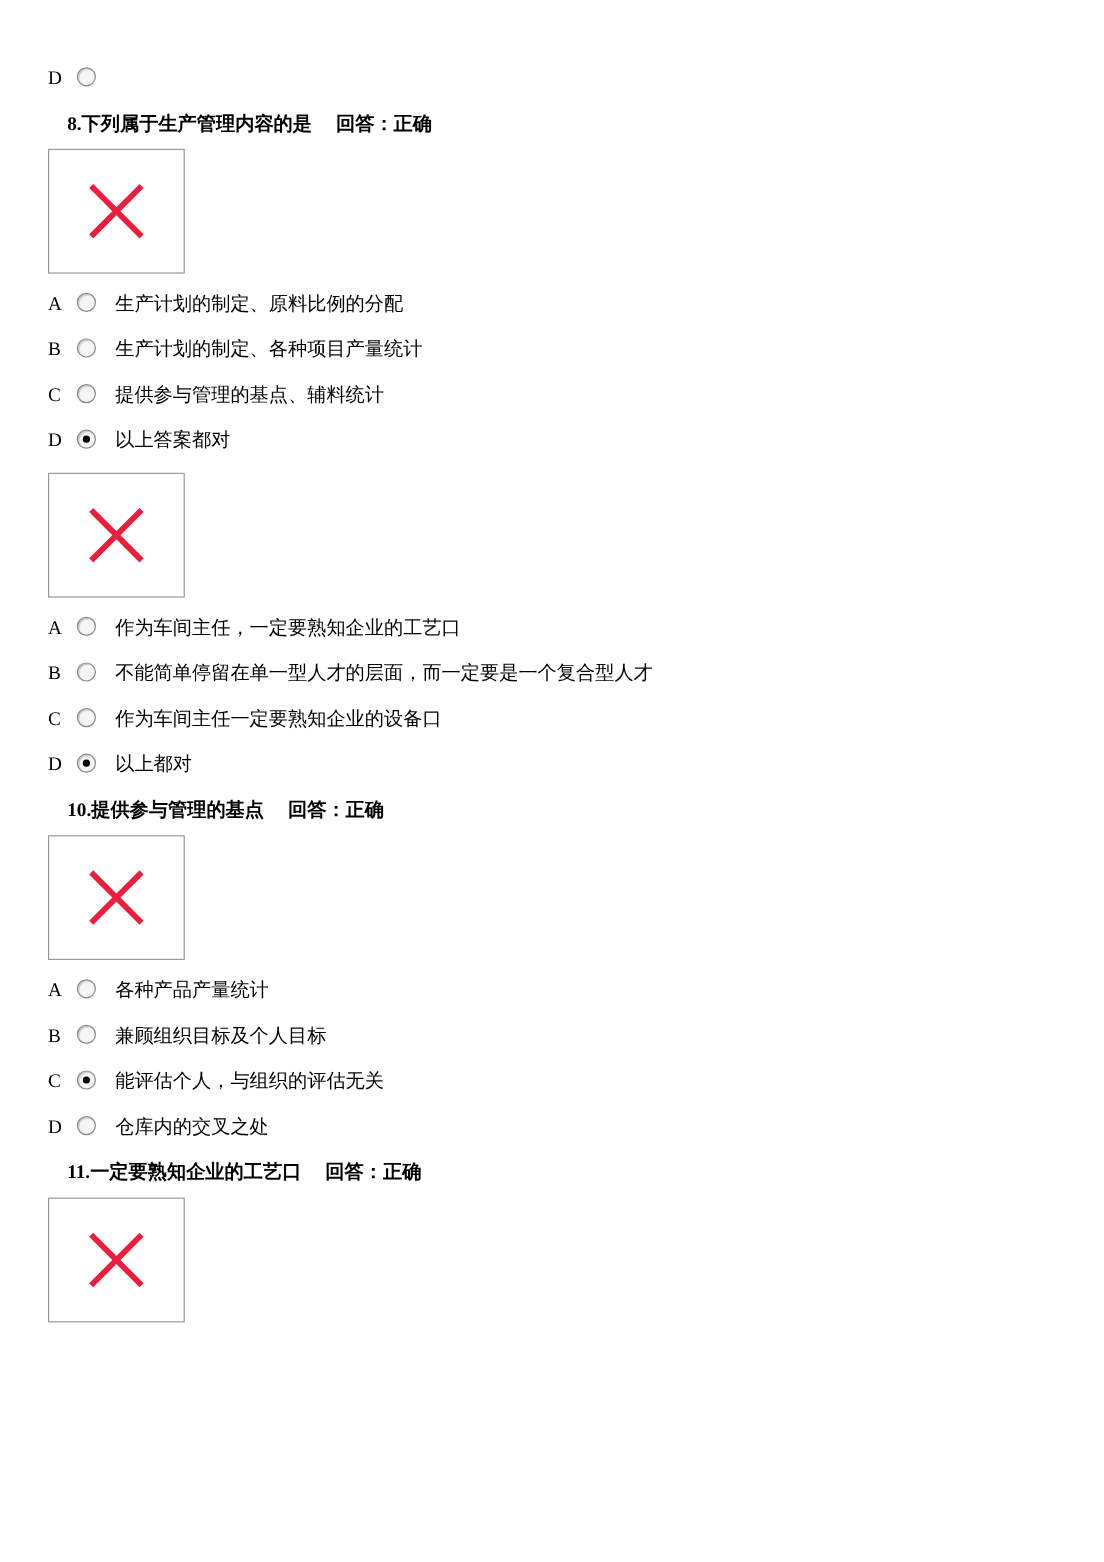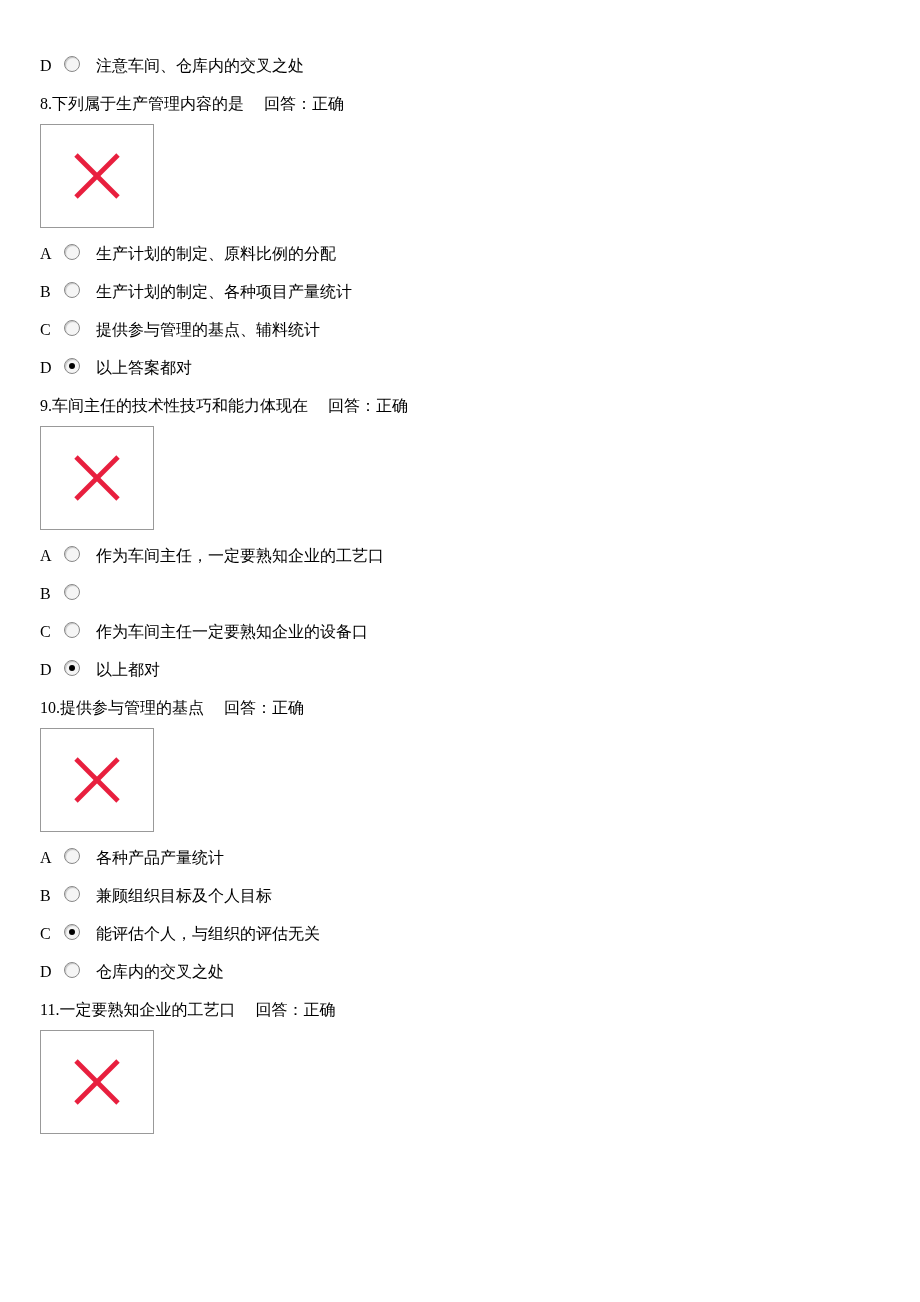--- a/index.html
+++ b/index.html
@@ -39,22 +39,23 @@
   .radio-dot {
     width: 6px;
     height: 6px;
     border-radius: 50%;
     background: #000;
   }
   .option-text {
     font-size: 16px;
   }
   .question-line {
-    margin: 4px 0;
+    margin: 4px 16px;
     font-size: 16px;
+    font-weight: bold;
   }
   .result-label {
     margin-left: 20px;
   }
   .image-box {
     border: 1px solid #999;
     width: 112px;
     height: 102px;
     display: flex;
     align-items: center;
@@ -72,21 +73,20 @@
     stroke-linecap: butt;
   }
 </style>
 </head>
 <body>
 
 <div id="content">
     <div class="option-row">
       <span class="option-letter">D</span>
       <span class="radio-wrap"></span>
-      <span class="option-text">注意车间、仓库内的交叉之处</span>
     </div>
     <div class="question-line"><span>8</span>.<span>下列属于生产管理内容的是</span><span class="result-label">回答：正确</span></div>
     <div class="image-box">
       <svg viewBox="0 0 100 100">
         <line x1="15" y1="15" x2="85" y2="85"></line>
         <line x1="85" y1="15" x2="15" y2="85"></line>
       </svg>
     </div>
     <div class="option-row">
       <span class="option-letter">A</span>
@@ -103,35 +103,35 @@
       <span class="radio-wrap"></span>
       <span class="option-text">提供参与管理的基点、辅料统计</span>
     </div>
     <div class="option-row">
       <span class="option-letter">D</span>
       <span class="radio-wrap">
         <span class="radio-dot"></span>
       </span>
       <span class="option-text">以上答案都对</span>
     </div>
-    <div class="question-line"><span>9</span>.<span>车间主任的技术性技巧和能力体现在</span><span class="result-label">回答：正确</span></div>
     <div class="image-box">
       <svg viewBox="0 0 100 100">
         <line x1="15" y1="15" x2="85" y2="85"></line>
         <line x1="85" y1="15" x2="15" y2="85"></line>
       </svg>
     </div>
     <div class="option-row">
       <span class="option-letter">A</span>
       <span class="radio-wrap"></span>
       <span class="option-text">作为车间主任，一定要熟知企业的工艺口</span>
     </div>
     <div class="option-row">
       <span class="option-letter">B</span>
       <span class="radio-wrap"></span>
+      <span class="option-text">不能简单停留在单一型人才的层面，而一定要是一个复合型人才</span>
     </div>
     <div class="option-row">
       <span class="option-letter">C</span>
       <span class="radio-wrap"></span>
       <span class="option-text">作为车间主任一定要熟知企业的设备口</span>
     </div>
     <div class="option-row">
       <span class="option-letter">D</span>
       <span class="radio-wrap">
         <span class="radio-dot"></span>

